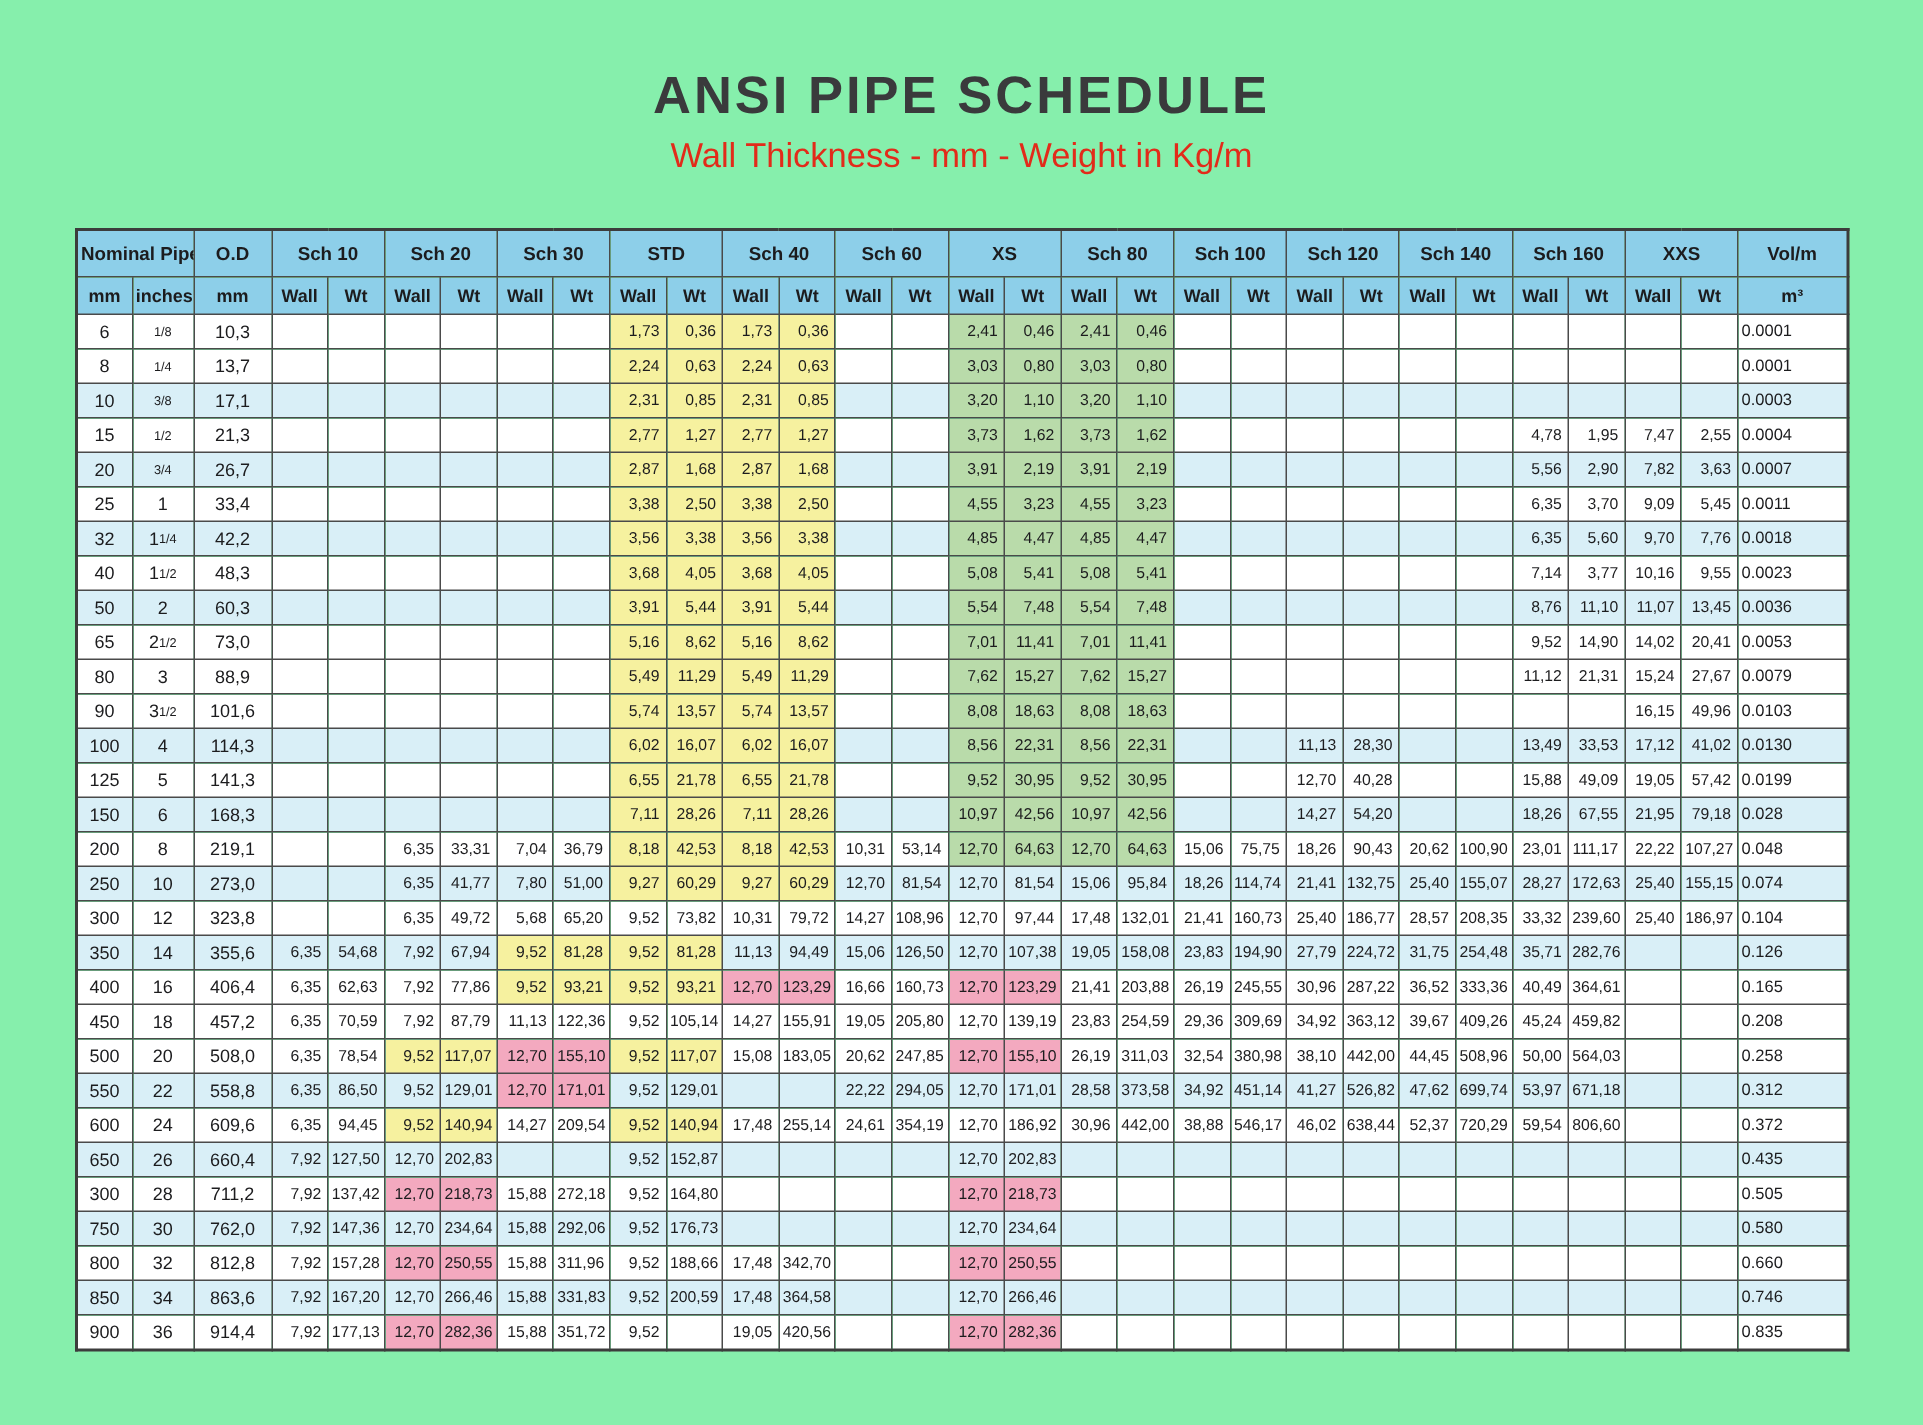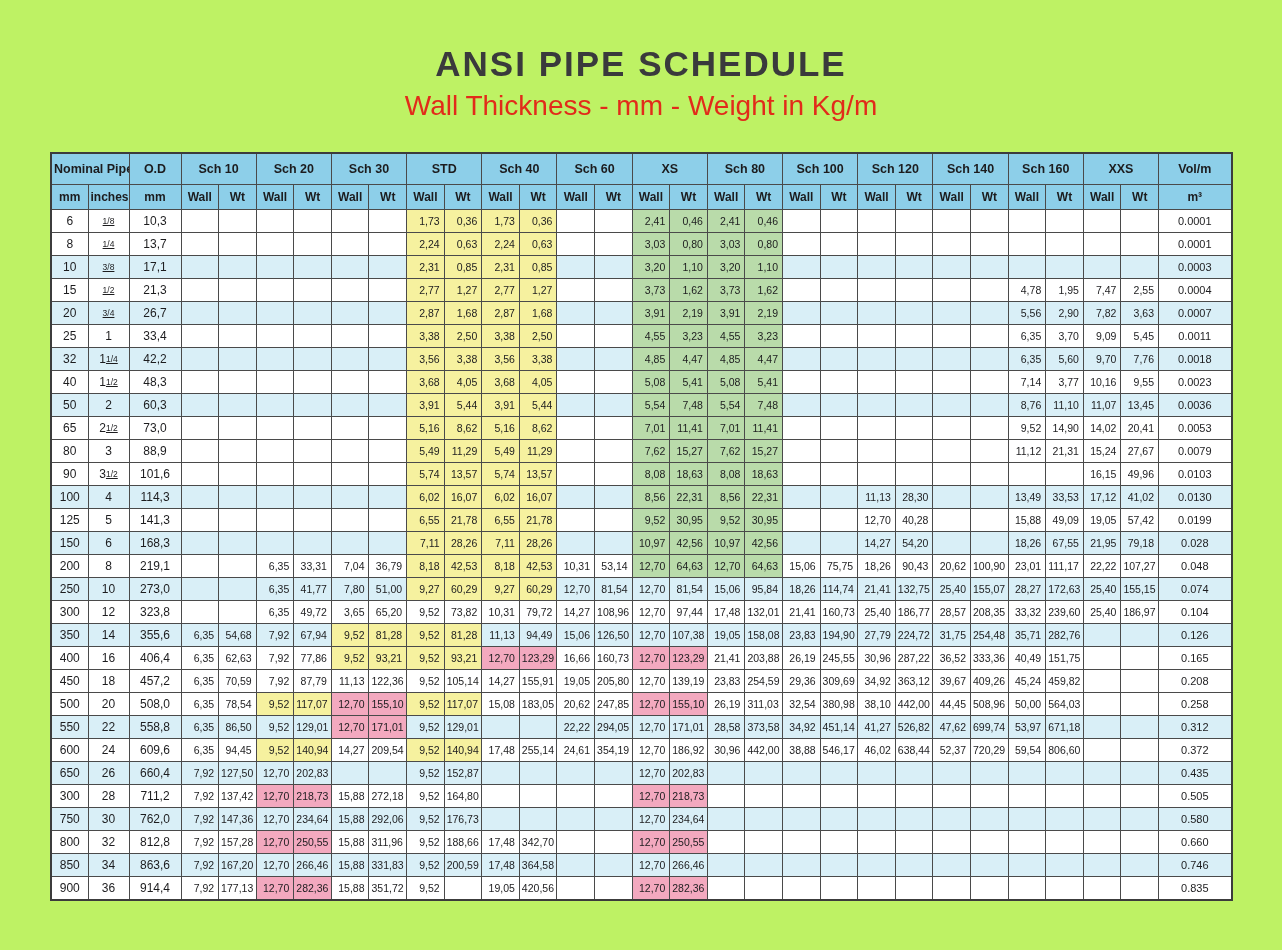--- a/index.html
+++ b/index.html
@@ -1,40 +1,40 @@
 <!DOCTYPE html>
 <html style="--c-header: #8dcfe9; --c-stripe: #d9eff7; --c-yellow: #f6f19f; --c-green: #b9dbaa; --c-pink: #f3a9bf;"><head>
 <meta charset="utf-8">
 <style>
   :root{
     --c-header:#8dcfe9; --c-stripe:#d9eff7; --c-yellow:#f6f19f;
     --c-green:#b9dbaa; --c-pink:#f3a9bf; --c-border:#4a4a4a;
   }
   html,body{margin:0;padding:0;background:#ffffff;}
   body{width:1282px;height:950px;font-family:"Liberation Sans",sans-serif;position:relative;}
-  .page{position:relative;width:1282px;height:950px;background:#bef264;overflow:hidden;}
+  .page{position:relative;width:1282px;height:950px;background:#86efac;overflow:hidden;}
   .title{position:absolute;top:44px;left:0;width:100%;text-align:center;
          font-size:35px;font-weight:bold;letter-spacing:2px;color:#3a3a3c;}
   .subtitle{position:absolute;top:90px;left:0;width:100%;text-align:center;
-         font-size:28px;color:#e22b1a;}
+         font-size:23px;color:#e22b1a;}
   .table-wrap{position:absolute;top:152px;left:50px;}
   table{border-collapse:collapse;table-layout:fixed;width:1180px;border:2px solid #3c3c3c;}
   th,td{border:1px solid var(--c-border);padding:0 2px;overflow:hidden;white-space:nowrap;}
   thead th{background:var(--c-header);font-weight:bold;color:#1c1c1e;}
   tr.grp th{height:30px;font-size:12.5px;}
   tr.sub th{height:24px;font-size:12px;}
   tbody td{height:22px;font-size:10.5px;color:#1c1c1e;background:#fff;}
   tr.tint td{background:var(--c-stripe);}
   td.num{text-align:right;padding-right:4px;}
   td.lbl{text-align:center;font-size:12px;}
-  td.vol{text-align:center;font-size:11px;}
+  td.vol{font-size:11px;}
   td.y{background:var(--c-yellow) !important;}
   td.g{background:var(--c-green) !important;}
   td.p{background:var(--c-pink) !important;}
-  .frac{font-size:8.5px;vertical-align:1px;text-decoration:underline;}
+  .frac{font-size:8.5px;vertical-align:1px;}
 </style>
 </head>
 <body>
 
 <div class="page">
   <div class="title">ANSI PIPE SCHEDULE</div>
   <div class="subtitle">Wall Thickness - mm - Weight in Kg/m</div>
   <div class="table-wrap">
     <table id="pipe-table">
         <colgroup>
@@ -667,21 +667,21 @@
             <td class="vol">0.074</td>
           </tr>
           <tr>
             <td class="lbl">300</td>
             <td class="lbl"><span>12</span></td>
             <td class="lbl">323,8</td>
             <td class="num"></td>
             <td class="num"></td>
             <td class="num">6,35</td>
             <td class="num">49,72</td>
-            <td class="num">3,65</td>
+            <td class="num">5,68</td>
             <td class="num">65,20</td>
             <td class="num">9,52</td>
             <td class="num">73,82</td>
             <td class="num">10,31</td>
             <td class="num">79,72</td>
             <td class="num">14,27</td>
             <td class="num">108,96</td>
             <td class="num">12,70</td>
             <td class="num">97,44</td>
             <td class="num">17,48</td>
@@ -750,21 +750,21 @@
             <td class="num p">123,29</td>
             <td class="num">21,41</td>
             <td class="num">203,88</td>
             <td class="num">26,19</td>
             <td class="num">245,55</td>
             <td class="num">30,96</td>
             <td class="num">287,22</td>
             <td class="num">36,52</td>
             <td class="num">333,36</td>
             <td class="num">40,49</td>
-            <td class="num">151,75</td>
+            <td class="num">364,61</td>
             <td class="num"></td>
             <td class="num"></td>
             <td class="vol">0.165</td>
           </tr>
           <tr>
             <td class="lbl">450</td>
             <td class="lbl"><span>18</span></td>
             <td class="lbl">457,2</td>
             <td class="num">6,35</td>
             <td class="num">70,59</td>

